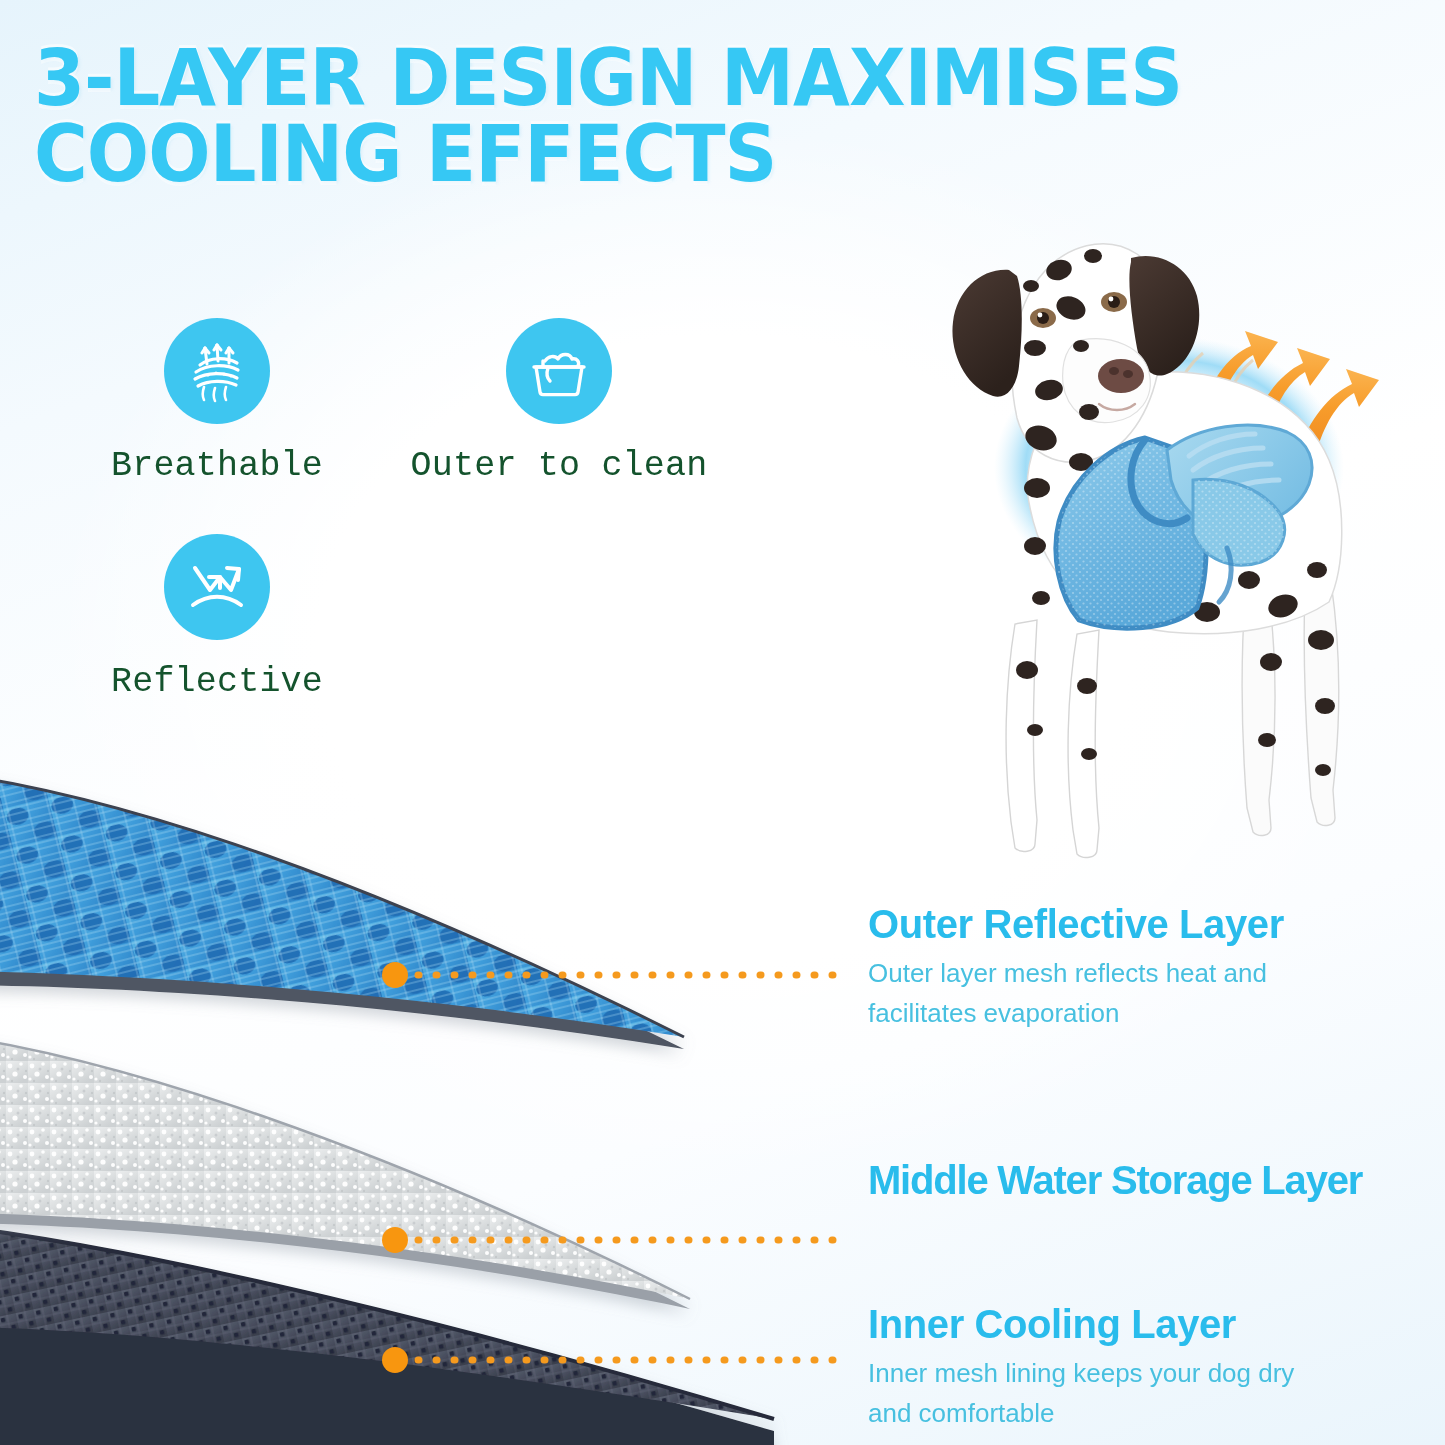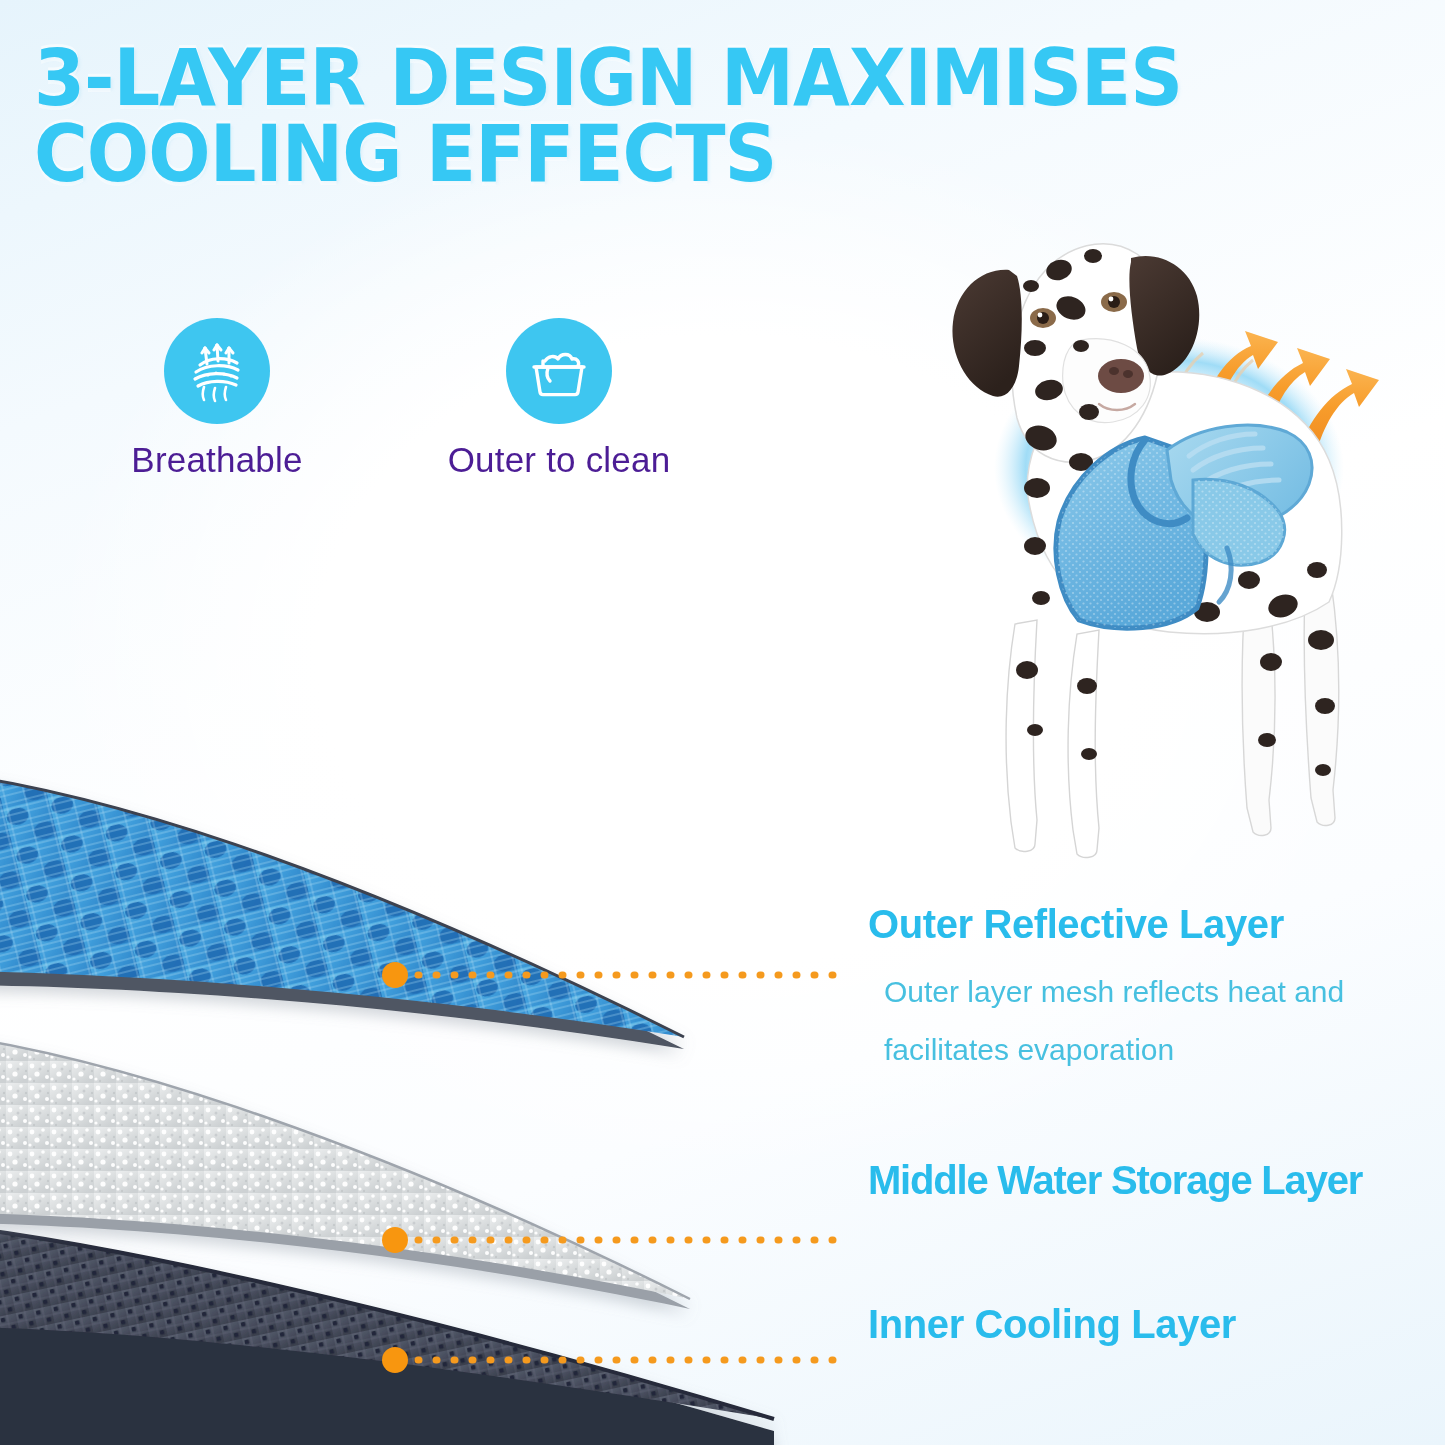--- a/index.html
+++ b/index.html
@@ -55,25 +55,26 @@
   .feat-circle {
     width: 106px; height: 106px;
     border-radius: 50%;
     background: #3ec6f0;
     display: flex;
     align-items: center;
     justify-content: center;
   }
   .feat-circle svg { display: block; }
   .feat-label {
-    margin-top: 16px;
+    margin-top: 22px;
     font-size: 35px;
-    color: #4c1d95;
+    color: #14532d;
     letter-spacing: 0.2px;
     white-space: nowrap;
+    font-family: Liberation Mono, monospace;
   }
 
   
   .dog-area {
     position: absolute;
     right: 14px; top: 150px;
     width: 500px; height: 720px;
   }
   .dog-svg { position: absolute; inset: 0; }
 
@@ -92,23 +93,23 @@
   }
   .callout h3 {
     margin: 0 0 6px 0;
     font-size: 40px;
     font-weight: bold;
     color: #29bcec;
     letter-spacing: -0.4px;
     white-space: nowrap;
   }
   .callout p {
-    margin: 16px;
-    font-size: 30px;
-    line-height: 58px;
+    margin: 0;
+    font-size: 26px;
+    line-height: 40px;
     color: #47c0e0;
     max-width: 470px;
   }
   #callout-outer  { top: 902px; }
   #callout-middle { top: 1158px; }
   #callout-inner  { top: 1302px; }
   #callout-middle h3 { letter-spacing: -1.2px; }
 
   .leaders { position: absolute; inset: 0; pointer-events: none; }
 </style>
@@ -173,20 +174,33 @@
           </g>
         </svg>
       </div>
       <div class="feat-label">Outer to clean</div>
     </div>
 
   </div>
 
   <div class="feat-row row2">
 
+    <div class="feature">
+      <div class="feat-circle">
+        <svg width="74" height="74" viewBox="0 0 74 74">
+          <g fill="none" stroke="#ffffff" stroke-width="4" stroke-linecap="round" stroke-linejoin="round">
+            <path d="M15 18 L30 40 L40 27 L51 40 L59 19"></path>
+            <path d="M47 18 L59 19 L58 30"></path>
+            <path d="M29 27 L40 27 L40 38"></path>
+            <path d="M13 55 C28 44, 46 44, 61 55"></path>
+          </g>
+        </svg>
+      </div>
+      <div class="feat-label">Reflective</div>
+    </div>
 
 
     <div class="feature"></div>
   </div>
 </div>
 
 <div class="dog-area">
   <svg class="dog-svg" viewBox="0 0 500 720">
     <defs>
       <radialGradient id="glowG" cx="50%" cy="50%" r="50%">
@@ -441,13 +455,14 @@
   <h3>Outer Reflective Layer</h3>
   <p>Outer layer mesh reflects heat and facilitates evaporation</p>
 </div>
 
 <div class="callout" id="callout-middle">
   <h3>Middle Water Storage Layer</h3>
 </div>
 
 <div class="callout" id="callout-inner">
   <h3>Inner Cooling Layer</h3>
+  <p>Inner mesh lining keeps your dog dry and comfortable</p>
 </div>
 
 </body></html>

